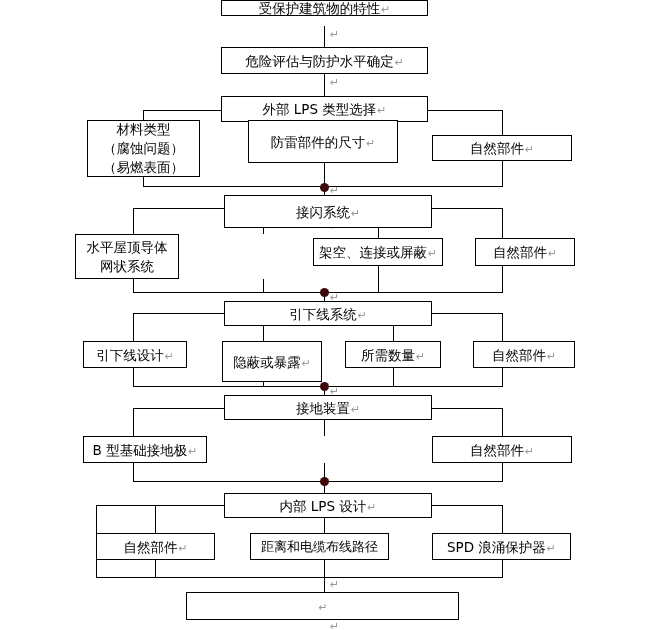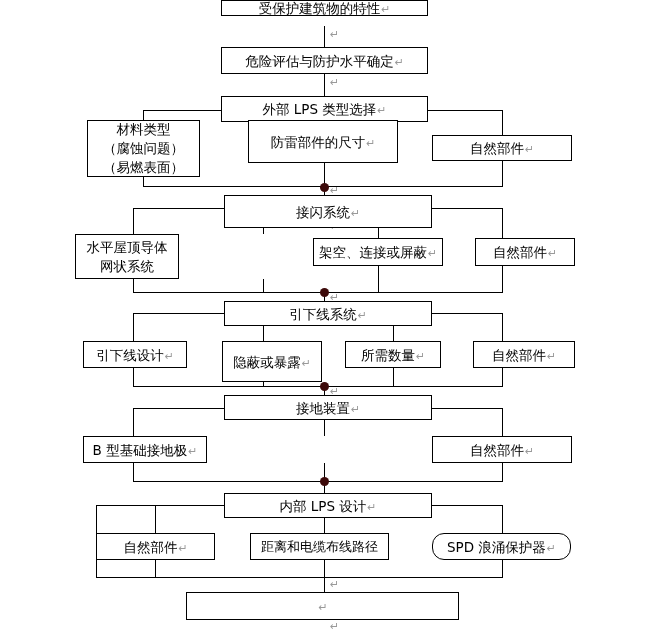--- a/index.html
+++ b/index.html
@@ -214,21 +214,21 @@
   <div class="line v" style="left:502px; top:505px; height:28px;"></div>
   <div class="line v" style="left:324px; top:518px; height:15px;"></div>
   <div class="line v" style="left:96px; top:505px; height:72px;"></div>
 
   <div class="node" style="left:96px; top:533px; width:119px; height:27px;">
     <span>自然部件</span><span class="pil">↵</span>
   </div>
   <div class="node" style="left:250px; top:533px; width:139px; height:27px; font-size:13px;">
     <span>距离和电缆布线路径</span>
   </div>
-  <div class="node" style="left:432px; top:533px; width:139px; height:27px;border-radius:12px;">
+  <div class="node" style="left:432px; top:533px; width:139px; height:27px;">
     <span>SPD 浪涌保护器</span><span class="pil">↵</span>
   </div>
 
   <div class="line v" style="left:155px; top:560px; height:17px;"></div>
   <div class="line v" style="left:324px; top:560px; height:32px;"></div>
   <div class="line v" style="left:502px; top:560px; height:17px;"></div>
   <div class="line h" style="left:96px; top:577px; width:407px;"></div>
   <div class="pilcrow" style="left:330px; top:578px;">↵</div>
 
   <div class="node" style="left:186px; top:592px; width:273px; height:28px;">

